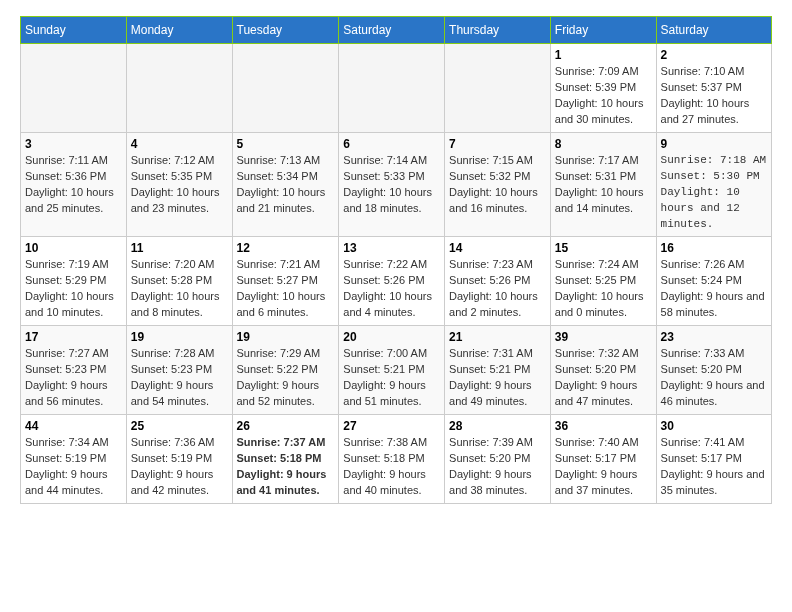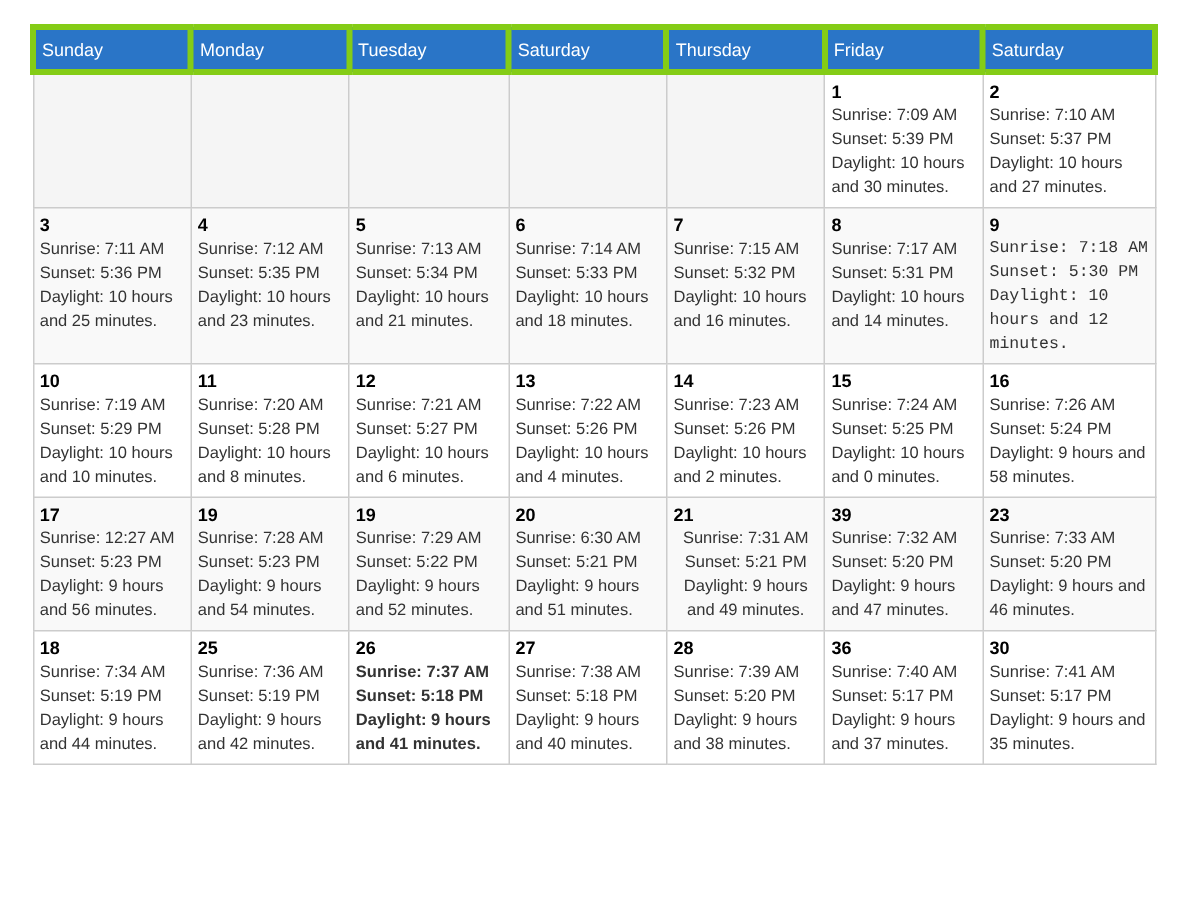--- a/index.html
+++ b/index.html
@@ -4,21 +4,21 @@
   <style>
     * { box-sizing: border-box; margin: 0; padding: 0; }
     body { font-family: Arial, sans-serif; background: #fff; width: 792px; min-height: 612px; }
     .container { padding: 16px 20px; }
     .header { display: flex; justify-content: space-between; align-items: flex-start; margin-bottom: 10px; }
     .logo { display: flex; align-items: center; }
     .title-block { text-align: right; }
     .month-title { font-size: 36px; color: #333; font-weight: normal; }
     .location { font-size: 15px; color: #555; }
     table { width: 100%; border-collapse: collapse; font-size: 11px; }
-    th { background: #2a75c7; color: #fff; padding: 6px 4px; text-align: left; font-size: 12px; font-weight: normal; border: 4px solid #84cc16; }
+    th { background: #2a75c7; color: #fff; padding: 6px 4px; text-align: left; font-size: 12px; font-weight: normal; border: 1px solid #84cc16; }
     td { border: 1px solid #ccc; vertical-align: top; padding: 4px 4px; min-width: 90px; height: 80px; background: #fff; }
     td.empty { background: #f5f5f5; }
     .day-num { font-weight: bold; font-size: 12px; display: block; margin-bottom: 2px; }
     .day-info { color: #333; line-height: 1.45; }
     tr:nth-child(even) td:not(.empty) { background: #f9f9f9; }
   </style>
 </head>
 <body>
 
 <div class="container">
@@ -139,64 +139,64 @@
           <td>
             <span class="day-num">16</span>
             <div class="day-info" style="white-space: pre-line;">Sunrise: 7:26 AM
 Sunset: 5:24 PM
 Daylight: 9 hours and 58 minutes.</div>
           </td>
         </tr>
         <tr>
           <td>
             <span class="day-num">17</span>
-            <div class="day-info" style="white-space: pre-line;">Sunrise: 12:27 AM
+            <div class="day-info" style="white-space: pre-line;">Sunrise: 7:27 AM
 Sunset: 5:23 PM
 Daylight: 9 hours and 56 minutes.</div>
           </td>
           <td>
             <span class="day-num">19</span>
             <div class="day-info" style="white-space: pre-line;">Sunrise: 7:28 AM
 Sunset: 5:23 PM
 Daylight: 9 hours and 54 minutes.</div>
           </td>
           <td>
             <span class="day-num">19</span>
             <div class="day-info" style="white-space: pre-line;">Sunrise: 7:29 AM
 Sunset: 5:22 PM
 Daylight: 9 hours and 52 minutes.</div>
           </td>
           <td>
             <span class="day-num">20</span>
-            <div class="day-info" style="white-space: pre-line;">Sunrise: 6:30 AM
+            <div class="day-info" style="white-space: pre-line;">Sunrise: 7:00 AM
 Sunset: 5:21 PM
 Daylight: 9 hours and 51 minutes.</div>
           </td>
           <td>
             <span class="day-num">21</span>
-            <div class="day-info" style="white-space: pre-line; text-align: center;">Sunrise: 7:31 AM
+            <div class="day-info" style="white-space: pre-line;">Sunrise: 7:31 AM
 Sunset: 5:21 PM
 Daylight: 9 hours and 49 minutes.</div>
           </td>
           <td>
             <span class="day-num">39</span>
             <div class="day-info" style="white-space: pre-line;">Sunrise: 7:32 AM
 Sunset: 5:20 PM
 Daylight: 9 hours and 47 minutes.</div>
           </td>
           <td>
             <span class="day-num">23</span>
             <div class="day-info" style="white-space: pre-line;">Sunrise: 7:33 AM
 Sunset: 5:20 PM
 Daylight: 9 hours and 46 minutes.</div>
           </td>
         </tr>
         <tr>
           <td>
-            <span class="day-num">18</span>
+            <span class="day-num">44</span>
             <div class="day-info" style="white-space: pre-line;">Sunrise: 7:34 AM
 Sunset: 5:19 PM
 Daylight: 9 hours and 44 minutes.</div>
           </td>
           <td>
             <span class="day-num">25</span>
             <div class="day-info" style="white-space: pre-line;">Sunrise: 7:36 AM
 Sunset: 5:19 PM
 Daylight: 9 hours and 42 minutes.</div>
           </td>

